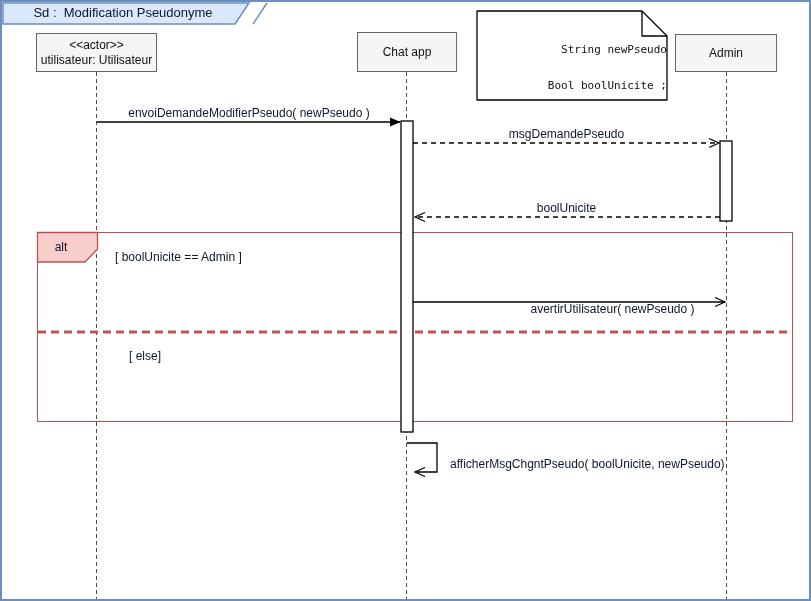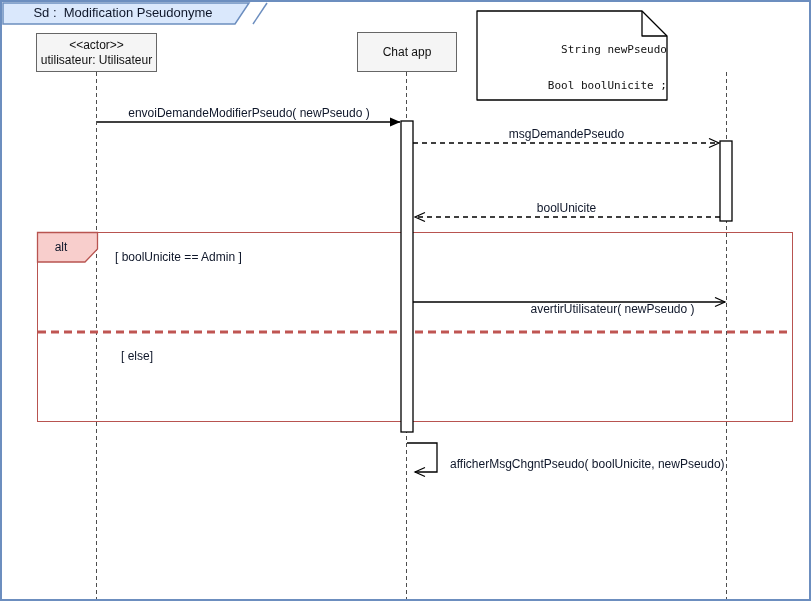--- a/index.html
+++ b/index.html
@@ -70,35 +70,38 @@
 
     <div class="pbox" style="left:34px; top:31px; width:121px; height:39px;">
       <span>&lt;&lt;actor&gt;&gt;</span>
       <span>utilisateur: Utilisateur</span>
     </div>
 
     <div class="pbox" style="left:355px; top:30px; width:100px; height:40px;">
       <span>Chat app</span>
     </div>
 
+    <div class="pbox" style="left:673px; top:32px; width:102px; height:38px;">
+      <span>Admin</span>
+    </div>
 
     <div class="note-text"><span>String newPseudo</span><br>
       <span>Bool boolUnicite ;</span>
     </div>
 
     <div class="lbl center" style="left:95px; top:104px; width:304px;">envoiDemandeModifierPseudo( newPseudo )</div>
 
     <div class="lbl center" style="left:411px; top:125px; width:307px;">msgDemandePseudo</div>
 
     <div class="lbl center" style="left:411px; top:199px; width:307px;">boolUnicite</div>
 
     <div class="lbl center" style="left:411px; top:300px; width:313px;padding-left:43px;">avertirUtilisateur( newPseudo )</div>
 
     <div class="lbl" style="left:448px; top:455px;">afficherMsgChgntPseudo( boolUnicite, newPseudo)</div>
 
     <div class="lbl center" style="left:36px; top:238px; width:46px;">alt</div>
 
     <div class="lbl" style="left:113px; top:248px;">[ boolUnicite == Admin ]</div>
 
-    <div class="lbl" style="left:119px; top:347px;">[ else]</div>
+    <div class="lbl" style="left:127px; top:347px;">[ else]</div>
   </div>
 
 </div>
 
 </body></html>

